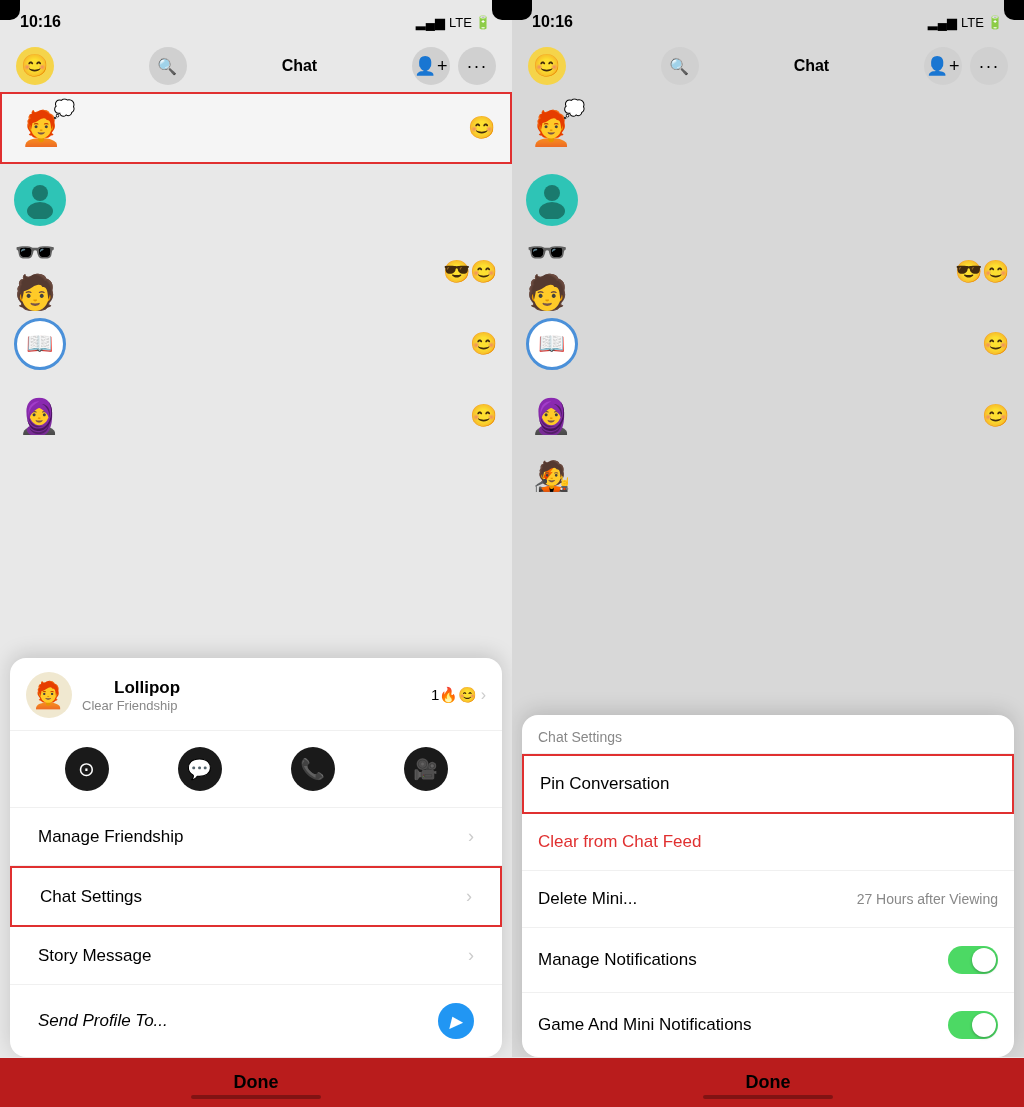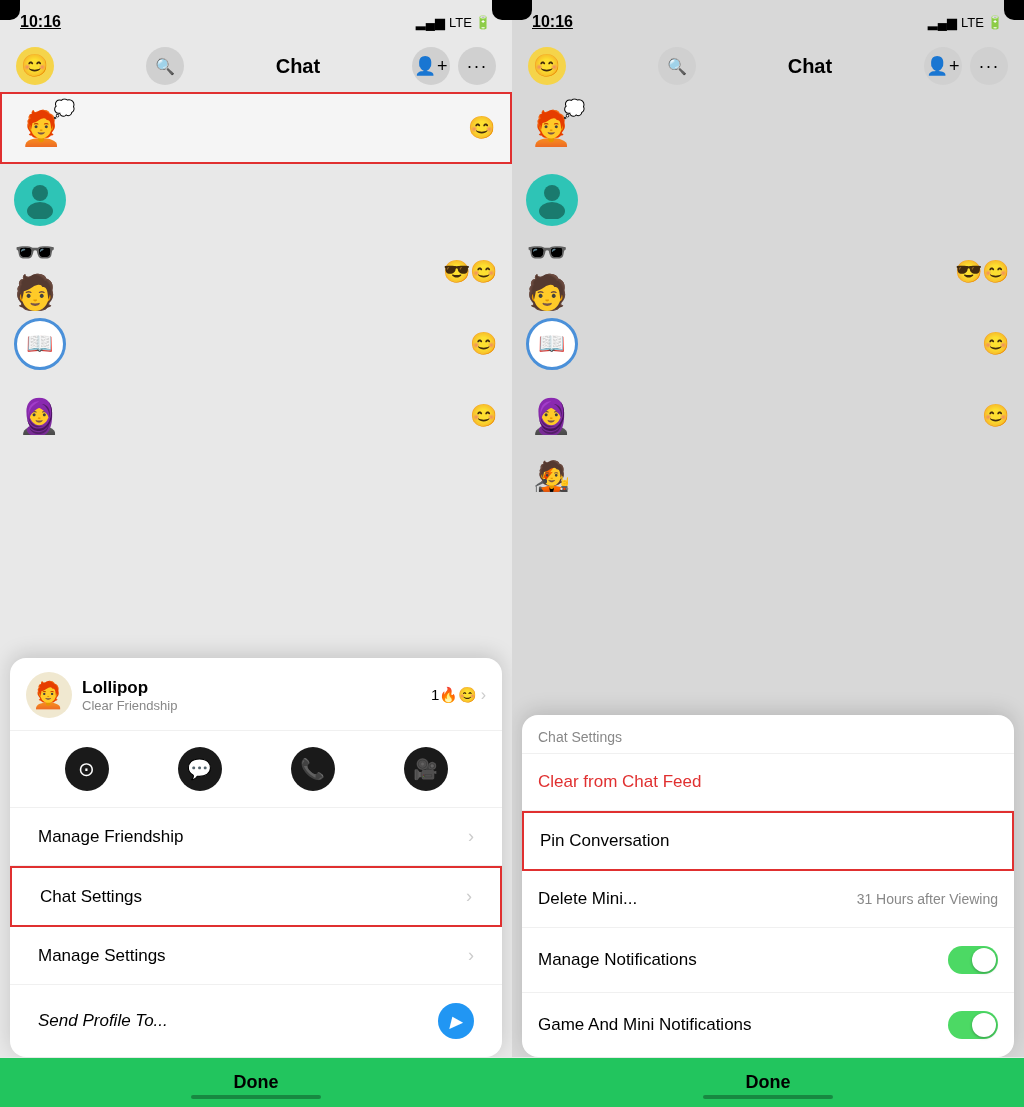--- a/index.html
+++ b/index.html
@@ -23,21 +23,20 @@
       justify-content: space-between;
       align-items: center;
       padding: 8px 20px 4px;
       height: 40px;
       background: #e8e8e8;
     }
     .status-time {
       font-weight: 600;
       font-size: 16px;
       color: #000;
-      text-decoration: underline;
     }
     .status-icons {
       display: flex;
       align-items: center;
       gap: 4px;
       font-size: 13px;
       color: #000;
     }
     .chat-header {
       display: flex;
@@ -52,21 +51,21 @@
       height: 38px;
       border-radius: 50%;
       background: #d0d0d0;
       display: flex;
       align-items: center;
       justify-content: center;
       font-size: 16px;
       cursor: pointer;
     }
     .header-title {
-      font-size: 20px;
+      font-size: 16px;
       font-weight: 700;
       color: #000;
     }
     .header-right {
       display: flex;
       gap: 8px;
     }
     .chat-list {
       background: #e8e8e8;
     }
@@ -136,20 +135,21 @@
       background: #f0e8d0;
       display: flex;
       align-items: center;
       justify-content: center;
       margin-right: 10px;
     }
     .friend-info .name {
       font-weight: 700;
       font-size: 17px;
       color: #000;
+      margin-left: 32px;
     }
     .friend-info .sub {
       font-size: 13px;
       color: #888;
     }
     .friend-streak {
       margin-left: auto;
       display: flex;
       align-items: center;
       gap: 4px;
@@ -209,21 +209,21 @@
       justify-content: center;
       color: #fff;
       font-size: 16px;
     }
     .done-bar {
       position: absolute;
       bottom: 0;
       left: 0;
       right: 0;
       height: 50px;
-      background: #22c55e;
+      background: #b91c1c;
       display: flex;
       align-items: center;
       justify-content: center;
       font-size: 18px;
       font-weight: 600;
       color: #000;
       border-top: 1px solid #e8e8e8;
     }
     .home-indicator {
       position: absolute;
@@ -393,21 +393,21 @@
 
     <div class="menu-item">
       <span>Manage Friendship</span>
       <span class="menu-chevron">›</span>
     </div>
     <div class="menu-item highlighted">
       <span>Chat Settings</span>
       <span class="menu-chevron">›</span>
     </div>
     <div class="menu-item">
-      <span>Manage Settings</span>
+      <span>Story Message</span>
       <span class="menu-chevron">›</span>
     </div>
     <div class="menu-item">
       <span>Send Profile To...</span>
       <div class="send-btn">▶</div>
     </div>
   </div>
 
   <div class="done-bar">
     <span>Done</span>
@@ -466,31 +466,31 @@
       <span class="emoji-right">😊</span>
     </div>
     <div class="chat-item" style="overflow:hidden; height:40px;">
       <div class="avatar" style="font-size:30px; margin-top:8px;">🧑‍🎤</div>
     </div>
   </div>
 
   <div class="settings-sheet">
     <div class="settings-title">Chat Settings</div>
 
+    <div class="settings-item highlighted">
+      <span>Pin Conversation</span>
+    </div>
+
     <div class="settings-item red">
       <span>Clear from Chat Feed</span>
     </div>
 
-    <div class="settings-item highlighted">
-      <span>Pin Conversation</span>
-    </div>
-
     <div class="settings-item">
       <span>Delete Mini...</span>
-      <span class="right-text">31 Hours after Viewing</span>
+      <span class="right-text">27 Hours after Viewing</span>
     </div>
 
     <div class="settings-item">
       <span>Manage Notifications</span>
       <div class="toggle"></div>
     </div>
 
     <div class="settings-item">
       <span>Game And Mini Notifications</span>
       <div class="toggle"></div>

